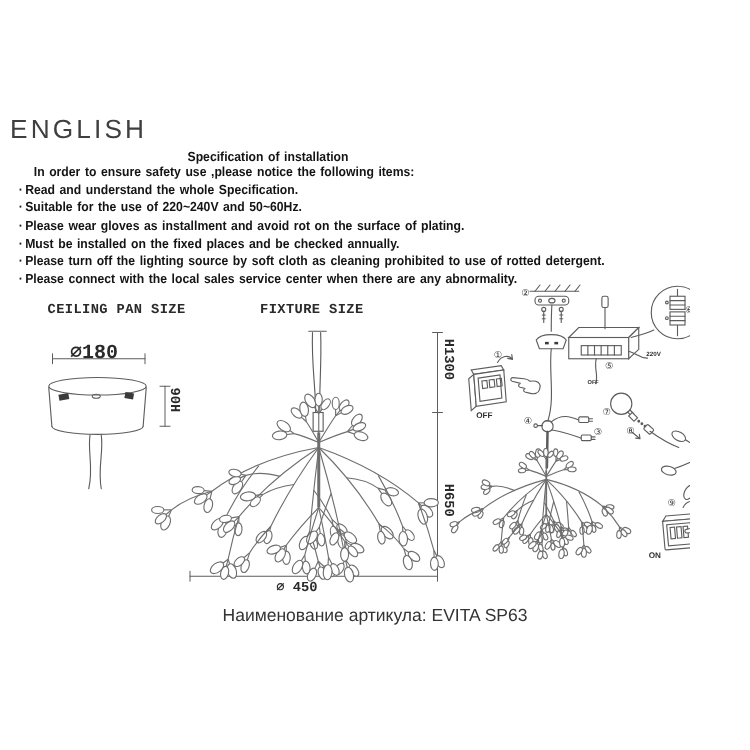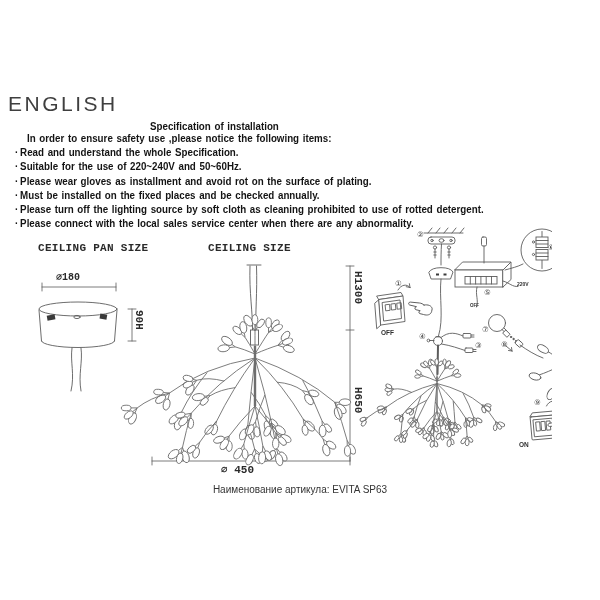--- a/index.html
+++ b/index.html
@@ -12,21 +12,21 @@
   .spec-intro{left:27px;top:132px;font-size:10.5px;font-weight:700;color:#141414;word-spacing:1px;}
   .items{left:15px;top:145px;font-size:10.5px;font-weight:700;color:#141414;word-spacing:1px;}
   .item{line-height:14.3px;}
   .blt{margin-right:2px;}
   .mono{font-family:"Liberation Mono","DejaVu Sans Mono",monospace;font-weight:700;color:#2a2a2a;}
   .size-title{font-size:11px;letter-spacing:0.3px;text-align:center;}
   .dim{font-size:11px;}
   .vert{transform-origin:0 0;transform:rotate(90deg);}
   .step{font-size:7.5px;color:#333;line-height:7.5px;}
   .tiny{font-weight:700;color:#2f2f2f;}
-  .footer{left:300px;top:484px;transform:translateX(-50%);font-size:10px;color:#333;}
+  .footer{left:300px;top:484px;transform:translateX(-50%);font-size:14px;color:#333;}
   svg.art{position:absolute;left:0;top:0;}
   .ln{stroke:#5c5c5c;stroke-width:0.9;fill:none;stroke-linecap:round;}
   .dimln{stroke:#5c5c5c;stroke-width:0.8;fill:none;}
   #chand-main,#chand-mini{stroke:#6e6e6e;stroke-width:0.9;fill:none;}
   ellipse.leaf{fill:#fff;stroke:#6e6e6e;stroke-width:0.9;}
 </style>
 </head>
 <body>
 
 <div id="page">
@@ -549,23 +549,23 @@
   <div class="abs items cond">
     <div class="item"><span class="blt">·</span><span>Read and understand the whole Specification.</span></div>
     <div class="item"><span class="blt">·</span><span>Suitable for the use of 220~240V and 50~60Hz.</span></div>
     <div class="item"><span class="blt">·</span><span>Please wear gloves as installment and avoid rot on the surface of plating.</span></div>
     <div class="item"><span class="blt">·</span><span>Must be installed on the fixed places and be checked annually.</span></div>
     <div class="item"><span class="blt">·</span><span>Please turn off the lighting source by soft cloth as cleaning prohibited to use of rotted detergent.</span></div>
     <div class="item"><span class="blt">·</span><span>Please connect with the local sales service center when there are any abnormality.</span></div>
   </div>
 
   <span class="abs mono size-title" style="left:38px;top:242px">CEILING PAN SIZE</span>
-  <span class="abs mono size-title" style="left:208px;top:242px">CEILING SIZE</span>
-
-  <span class="abs mono dim" style="left:56px;top:271px;font-size:10px">∅180</span>
+  <span class="abs mono size-title" style="left:208px;top:242px">FIXTURE SIZE</span>
+
+  <span class="abs mono dim" style="left:56px;top:271px;font-size:16px">∅180</span>
   <span class="abs mono dim vert" style="left:145px;top:310px">90H</span>
   <span class="abs mono dim vert" style="left:364px;top:271px">H1300</span>
   <span class="abs mono dim vert" style="left:364px;top:387px">H650</span>
   <span class="abs mono dim" style="left:221px;top:463px">∅ 450</span>
 
   <span class="abs step" style="left:395px;top:280px">①</span>
   <span class="abs step" style="left:417px;top:231px">②</span>
   <span class="abs step" style="left:475px;top:342px">③</span>
   <span class="abs step" style="left:419px;top:333px">④</span>
   <span class="abs step" style="left:484px;top:289px">⑤</span>

